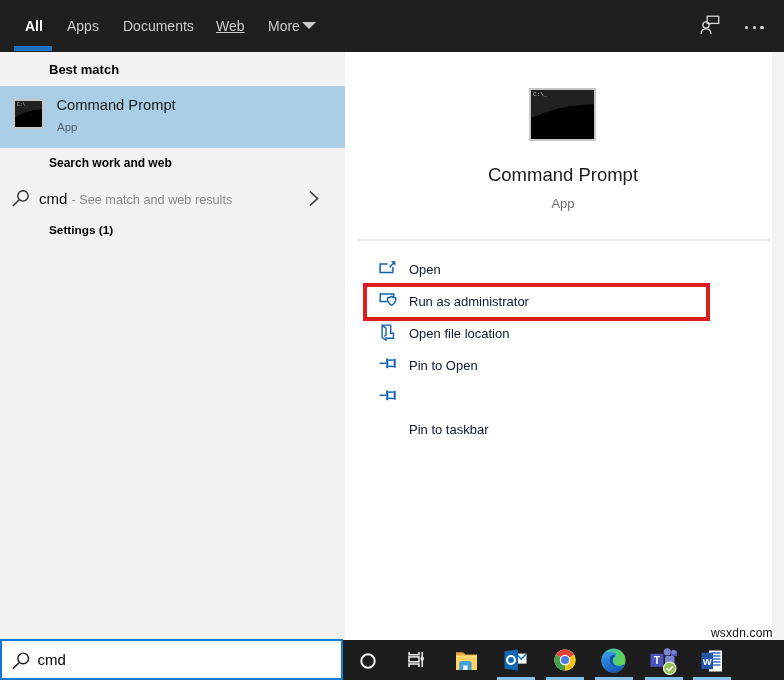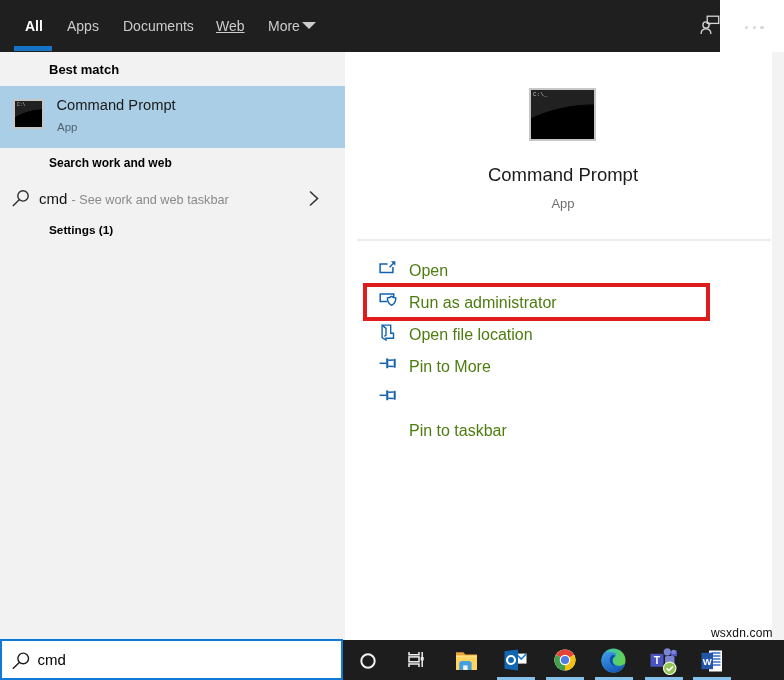--- a/index.html
+++ b/index.html
@@ -1,30 +1,30 @@
 <!DOCTYPE html>
 <html><head>
 <meta charset="utf-8">
 <style>
 html,body{margin:0;padding:0;width:784px;height:680px;overflow:hidden;
  font-family:"Liberation Sans",sans-serif;background:#fff;}
 *{box-sizing:border-box;}
 .abs{position:absolute;}
 
-#topbar{position:absolute;left:0;top:0;width:720px;height:52px;background:#1f1f1f;}
+#topbar{position:absolute;left:0;top:0;width:784px;height:52px;background:#1f1f1f;}
 .tab{position:absolute;top:18px;font-size:14px;color:#cccccc;white-space:nowrap;}
 #underline{position:absolute;left:14px;top:46px;width:38px;height:4.5px;background:#1574c5;}
 
 #leftpanel{position:absolute;left:0;top:52px;width:345px;height:588px;background:#f2f2f2;}
 .sechead{position:absolute;left:13px;font-size:12.5px;font-weight:bold;color:#000;padding-left:36px;}
 #bestrow{position:absolute;left:0;top:34px;width:345px;height:62px;background:#a9cee6;}
 
 #rightpanel{position:absolute;left:345px;top:52px;width:427px;height:588px;background:#ffffff;}
 #strip{position:absolute;left:772px;top:52px;width:12px;height:588px;background:#f3f3f3;}
-.action{position:absolute;font-size:16px;color:#4d7c0f;white-space:nowrap;}
+.action{position:absolute;font-size:13px;color:#0f172a;white-space:nowrap;}
 #redbox{position:absolute;left:363px;top:283px;width:347px;height:38px;border:4px solid #e01b1b;background:transparent;}
 
 #searchbox{position:absolute;left:0;top:639px;width:343px;height:41px;background:#fff;border:2px solid #0f7bd7;}
 #taskbar{position:absolute;left:343px;top:640px;width:441px;height:40px;background:#1d1d1d;}
 #wm{position:absolute;left:711px;top:626px;font-size:12px;color:#0d0d0d;z-index:50;letter-spacing:0.2px;}
 .cmdicon{position:absolute;border:2px solid #c6c6c6;}
 .cmdicon span{position:absolute;left:2px;top:1px;color:#c8c8c8;font-family:"Liberation Mono",monospace;}
 </style>
 </head>
 <body>
@@ -58,39 +58,39 @@
   <div class="cmdicon" style="left:13px;top:47px;width:31px;height:30px;background:radial-gradient(ellipse 55px 52px at 29px 60px, #000 99%, #212121 100%);">
       <span style="font-size:4.5px;">C:\</span>
     </div>
   <div class="abs" style="left:56.5px;top:45px;font-size:14.7px;color:#1b1b1b;">Command Prompt</div>
   <div class="abs" style="left:57px;top:69px;font-size:11.5px;color:#51626f;">App</div>
 
   <svg class="abs" style="left:11.5px;top:136.5px;" width="18" height="18" viewBox="0 0 18 18">
     <circle cx="11" cy="6.9" r="5.2" fill="none" stroke="#2d2d2d" stroke-width="1.4"></circle>
     <line x1="7.2" y1="10.8" x2="0.9" y2="17.1" stroke="#2d2d2d" stroke-width="1.4"></line>
   </svg>
-  <div class="abs" style="left:39px;top:138px;font-size:15px;color:#111;">cmd <span style="color:#8a8a8a;font-size:12.7px;">- See work and web taskbar</span></div>
+  <div class="abs" style="left:39px;top:138px;font-size:15px;color:#111;">cmd <span style="color:#8a8a8a;font-size:12.7px;">- See match and web results</span></div>
   <svg class="abs" style="left:308px;top:138px;" width="12" height="17" viewBox="0 0 12 17">
     <path d="M2,1.5 L9.5,8.5 L2,15.5" fill="none" stroke="#3b3b3b" stroke-width="1.7"></path>
   </svg>
 </div>
 
 <div id="rightpanel"></div>
 <div id="strip"></div>
 
 <div class="cmdicon" style="left:529px;top:88px;width:67px;height:53px;background:radial-gradient(ellipse 120px 92px at 63px 106px, #000 99%, #212121 100%);">
     <span style="font-size:6px;">C:\_</span>
   </div>
 <div class="abs" style="left:563px;top:164px;transform:translateX(-50%);font-size:18.5px;color:#1b1b1b;">Command Prompt</div>
 <div class="abs" style="left:563px;top:196px;transform:translateX(-50%);font-size:13px;color:#6f6f6f;">App</div>
 <div class="abs" style="left:357px;top:239px;width:414px;height:2px;background:#ededed;"></div>
 <div class="action" style="left:409px;top:261.5px;">Open</div>
 <div class="action" style="left:409px;top:293.5px;">Run as administrator</div>
 <div class="action" style="left:409px;top:325.5px;">Open file location</div>
-<div class="action" style="left:409px;top:357.5px;">Pin to More</div>
+<div class="action" style="left:409px;top:357.5px;">Pin to Open</div>
 <div class="action" style="left:409px;top:389.5px;margin-top:32px;">Pin to taskbar</div>
 <div id="redbox"></div>
 
 <div id="searchbox">
   <svg class="abs" style="left:9.5px;top:10.5px;" width="18" height="18" viewBox="0 0 18 18">
     <circle cx="11.2" cy="6.4" r="5.3" fill="none" stroke="#1a1a1a" stroke-width="1.4"></circle>
     <line x1="7.3" y1="10.4" x2="0.8" y2="16.8" stroke="#1a1a1a" stroke-width="1.4"></line>
   </svg>
   <div class="abs" style="left:35.5px;top:10px;font-size:15px;color:#000;">cmd</div>
 </div>

